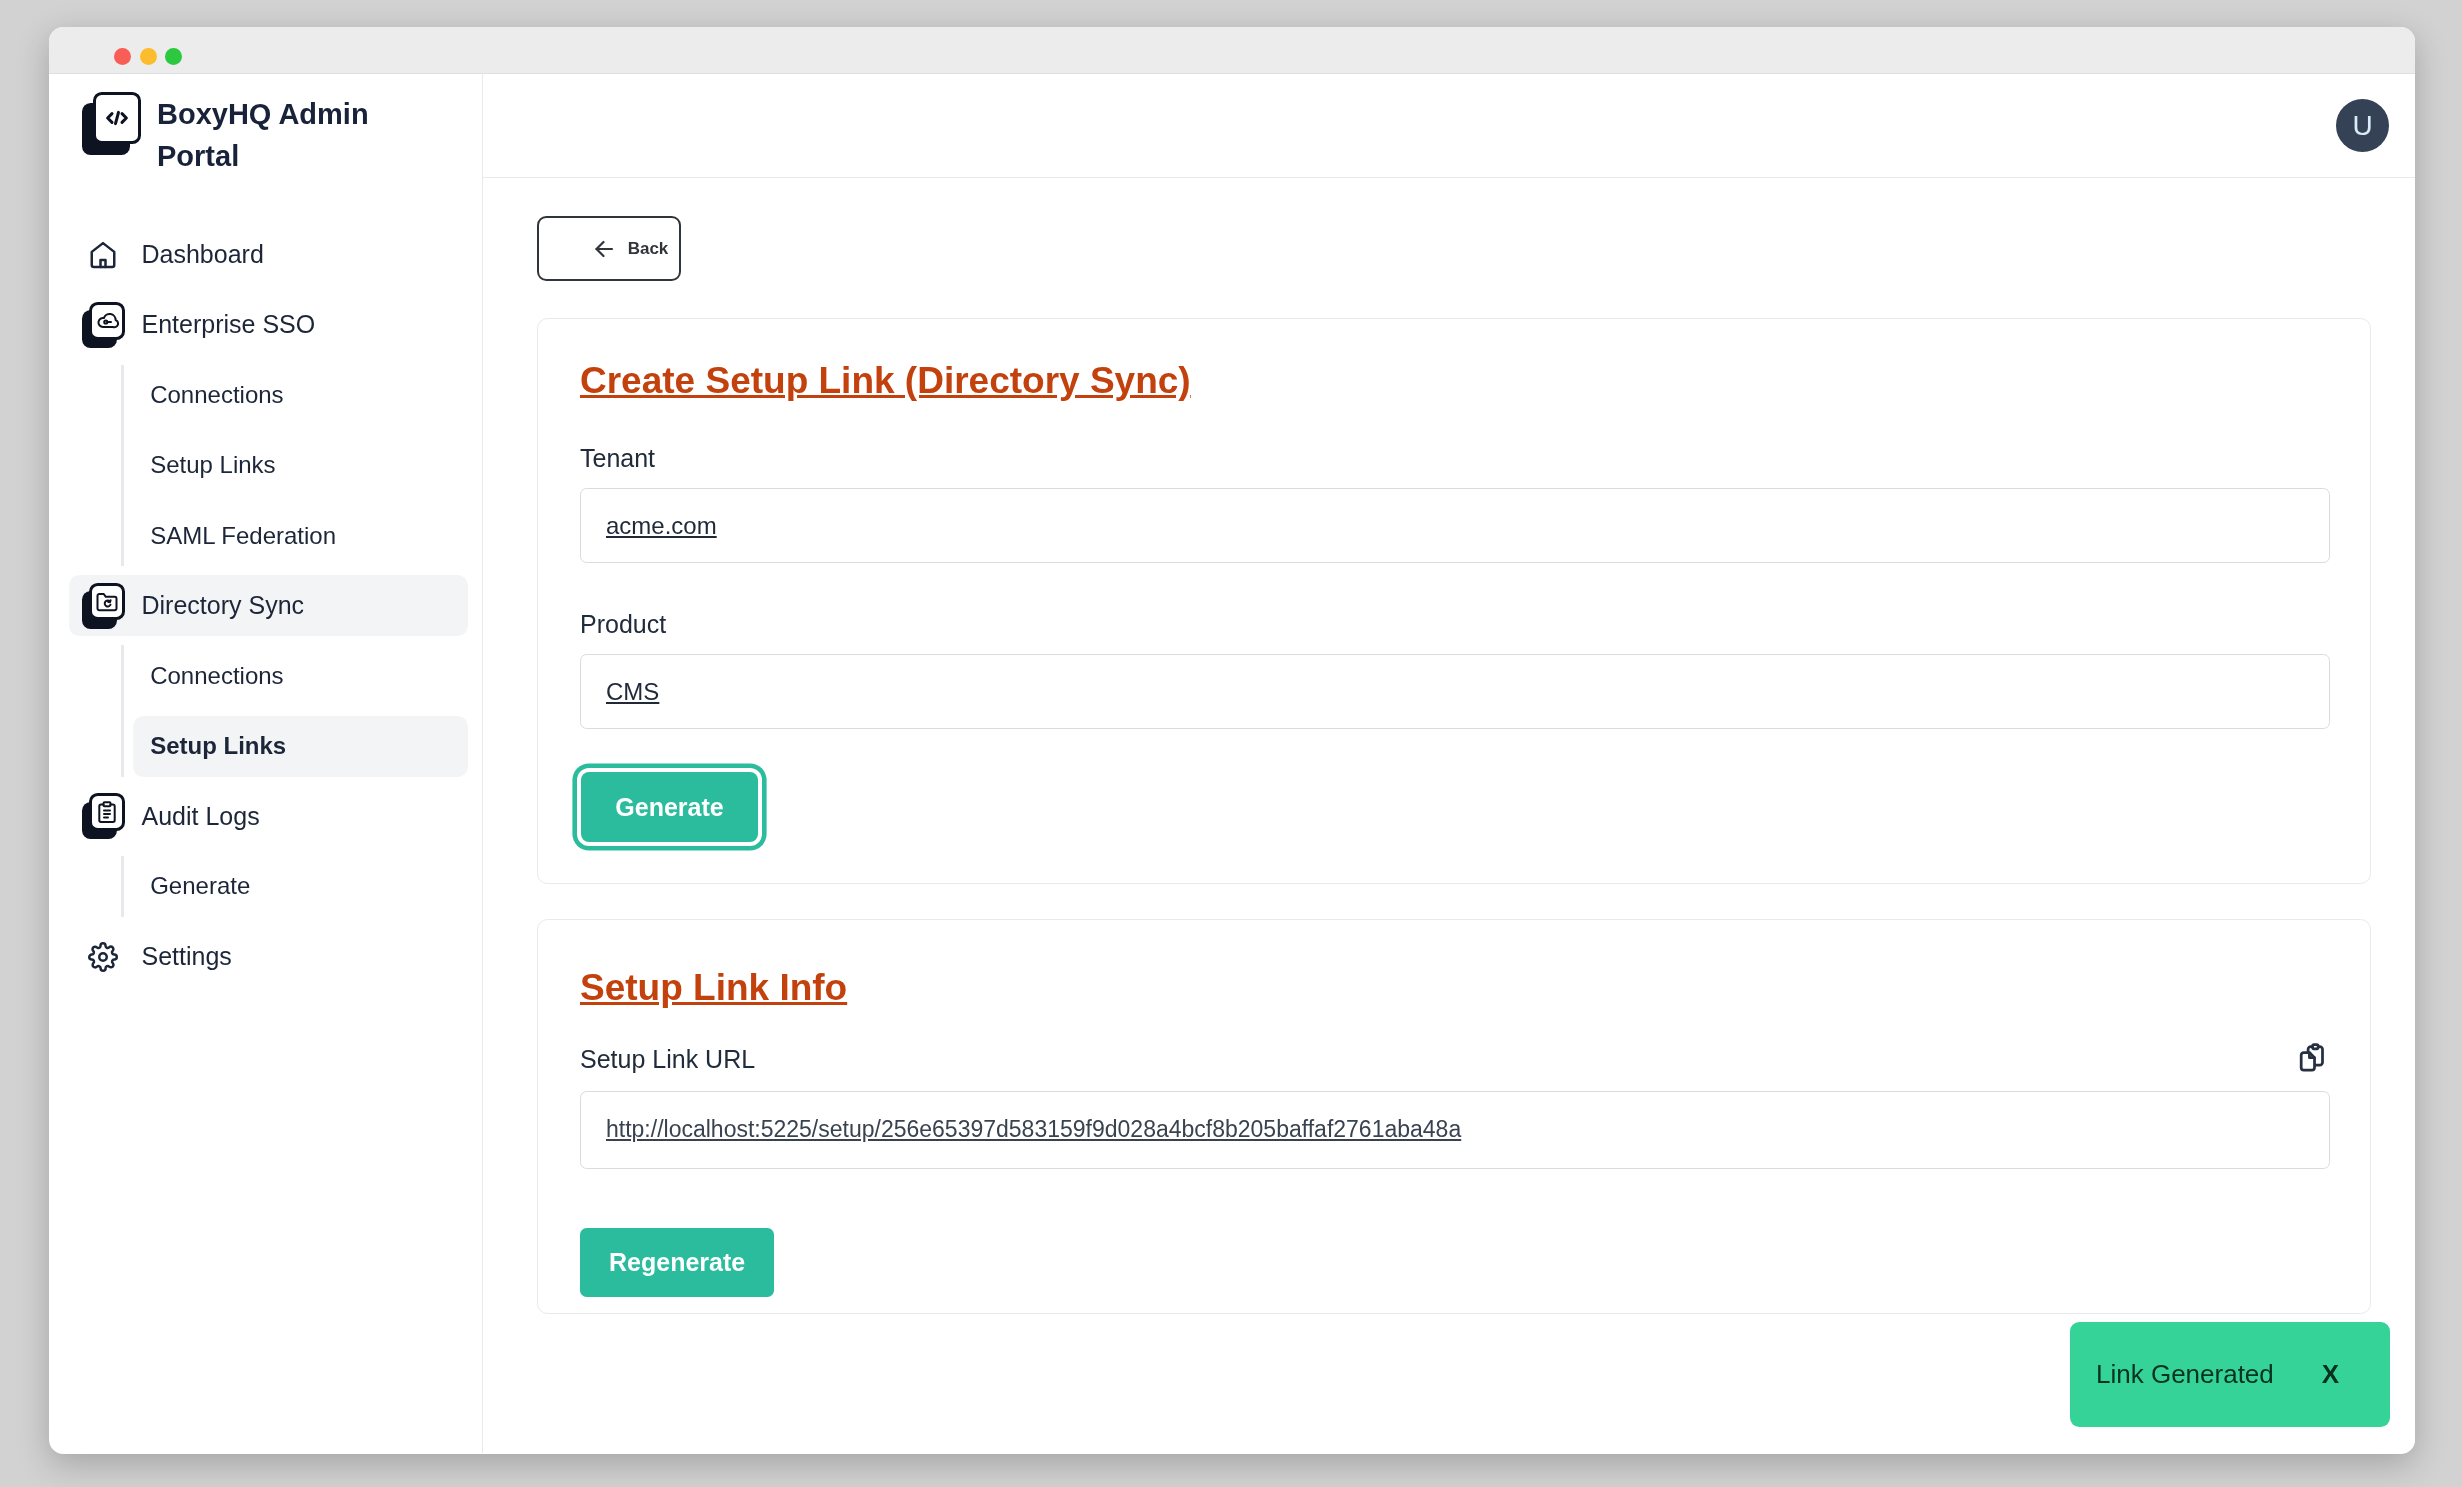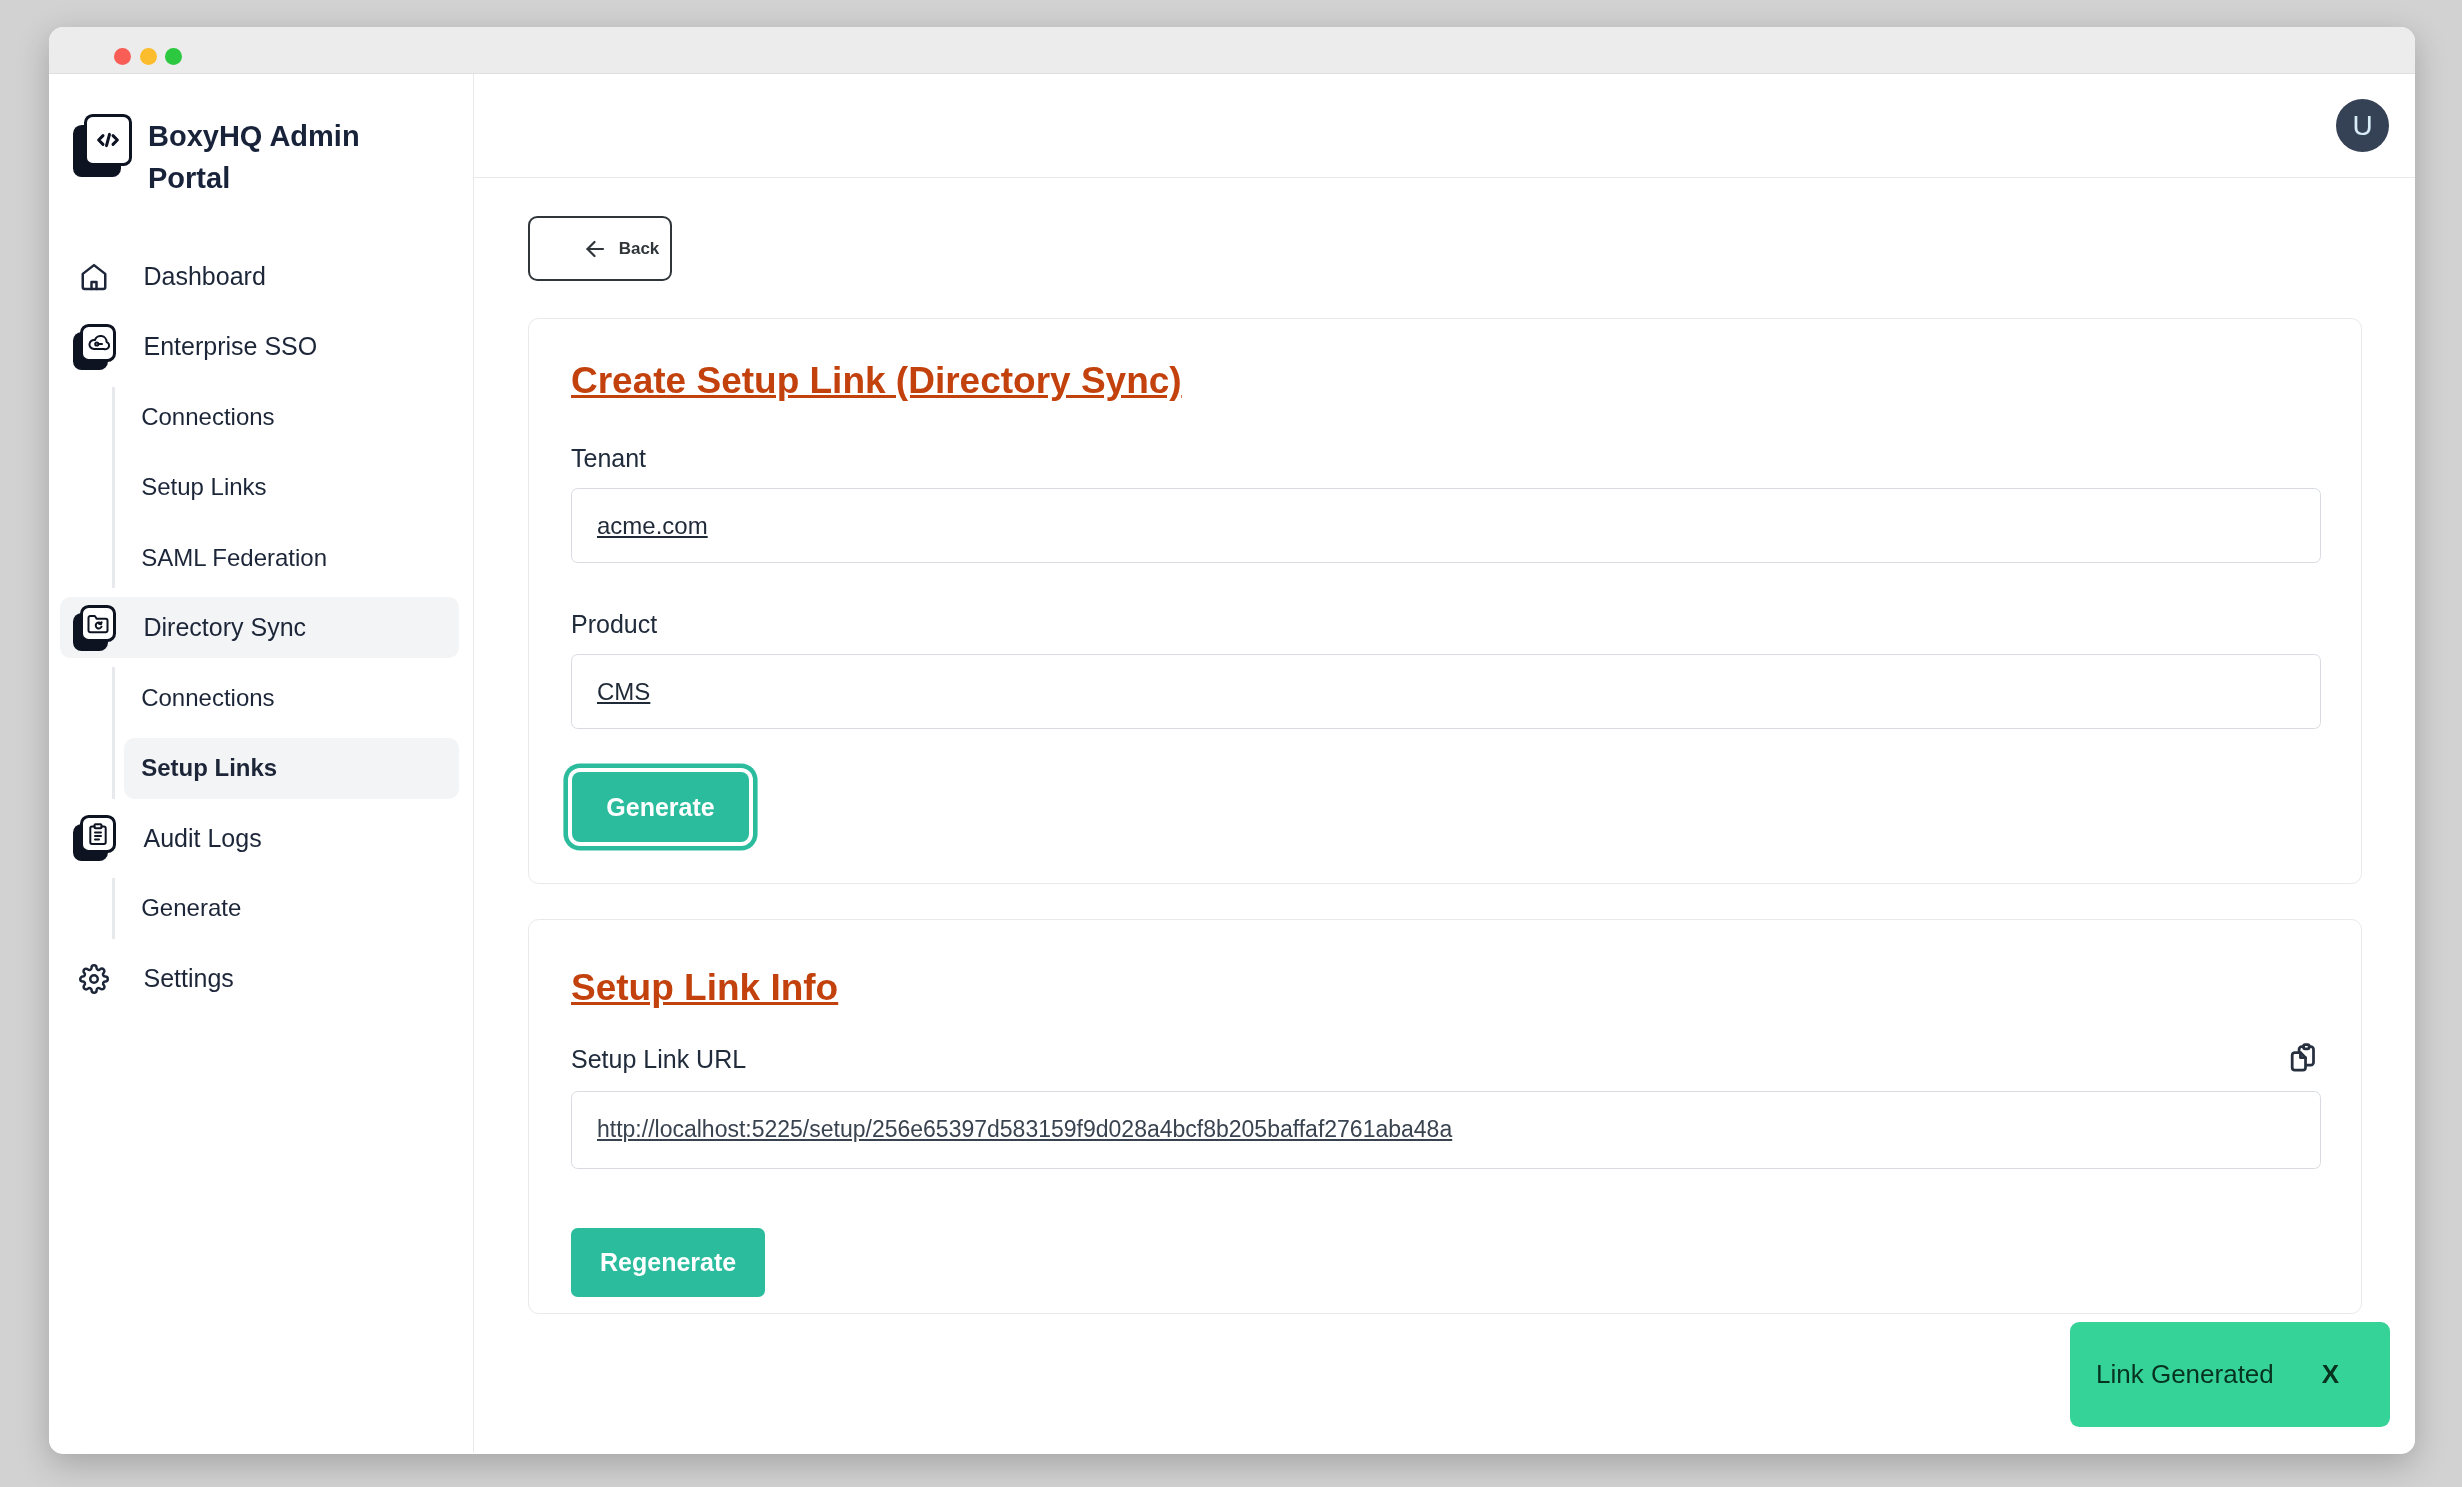--- a/index.html
+++ b/index.html
@@ -25,21 +25,21 @@
   .light{width:17px;height:17px;border-radius:50%;}
   .light.red{background:#f85e56;}
   .light.yellow{background:#fbbd2d;}
   .light.green{background:#2bc840;}
 
   .app{display:flex;height:1379px;}
 
   
   .sidebar{
     width:425px;flex:none;background:#fff;border-right:1.3px solid #e8eaec;
-    padding-top:40px;color:#1c2638;
+    padding-top:18px;color:#1c2638;margin-left:9px;
   }
   .brand{display:flex;padding-left:24px;gap:16px;align-items:flex-start;}
   .brand-title{
     font-size:29px;line-height:42px;font-weight:700;color:#18233a;
     width:237px;margin-top:1.3px;
   }
 
   
   .i3d{position:relative;flex:none;}
   .i3d .back{position:absolute;left:0;bottom:0;width:82%;height:82%;background:#0d1321;border-radius:8.6px;}
@@ -48,21 +48,21 @@
     border:3.3px solid #0d1321;border-radius:8.6px;
     display:flex;align-items:center;justify-content:center;
   }
   .i3d.big{width:59px;height:63px;}
   .i3d.small{width:43px;height:46px;}
   .flat-icon{width:43px;height:46px;flex:none;display:flex;align-items:center;justify-content:center;}
 
   .nav{margin-top:47px;}
   .nav-row{
     height:61px;margin:0 14.5px 9.2px 10.5px;border-radius:10.5px;
-    display:flex;align-items:center;padding-left:13px;gap:28px;
+    display:flex;align-items:center;padding-left:13px;gap:17px;
     font-size:25px;font-weight:500;color:#1c2638;cursor:default;
   }
   .nav-row.active{background:#f3f4f6;font-weight:400;}
   .nav-group{
     margin:0 14.5px 9.2px 63px;border-left:3.3px solid #e7e9ec;padding-left:9.2px;
   }
   .sub-row{
     height:61px;margin-bottom:9.2px;border-radius:10.5px;
     display:flex;align-items:center;padding-left:17px;
     font-size:24px;font-weight:400;color:#1c2638;text-align:right;

